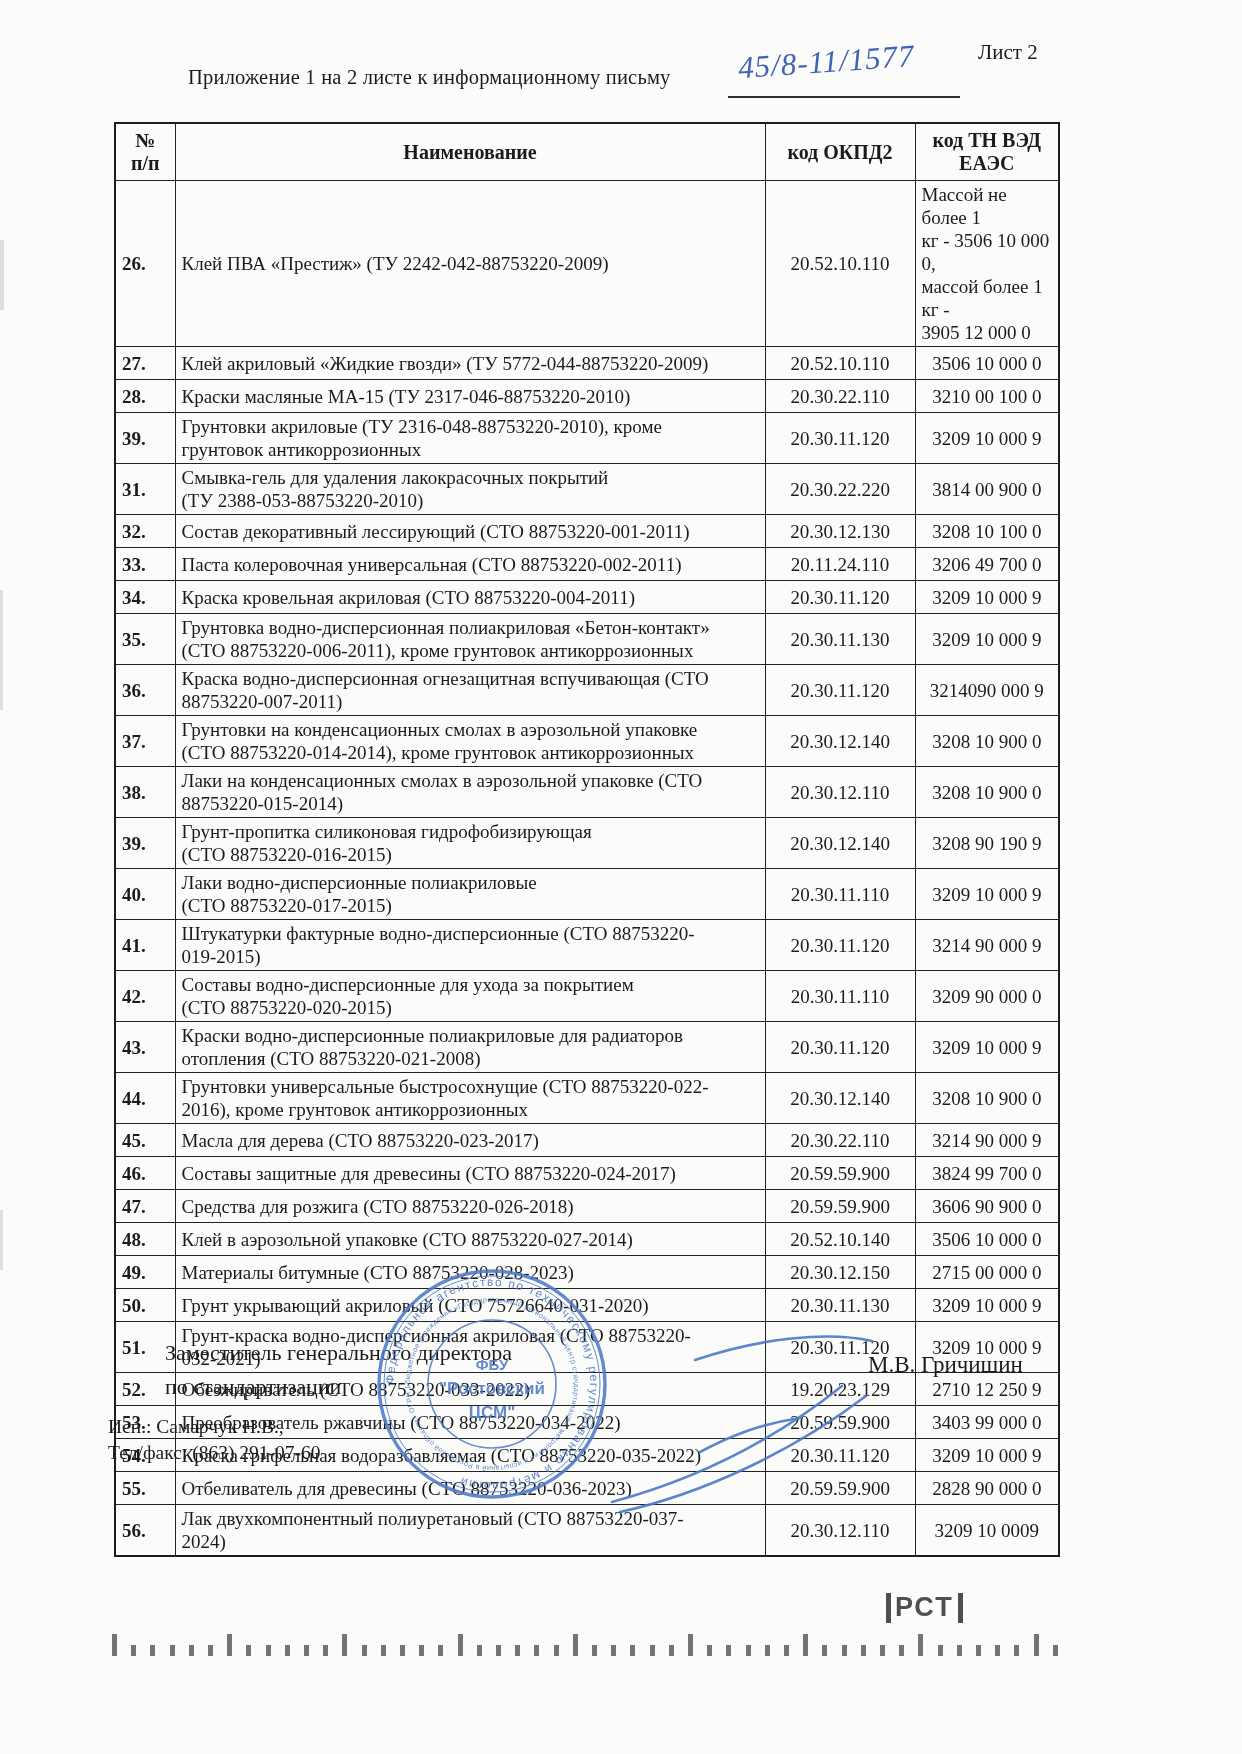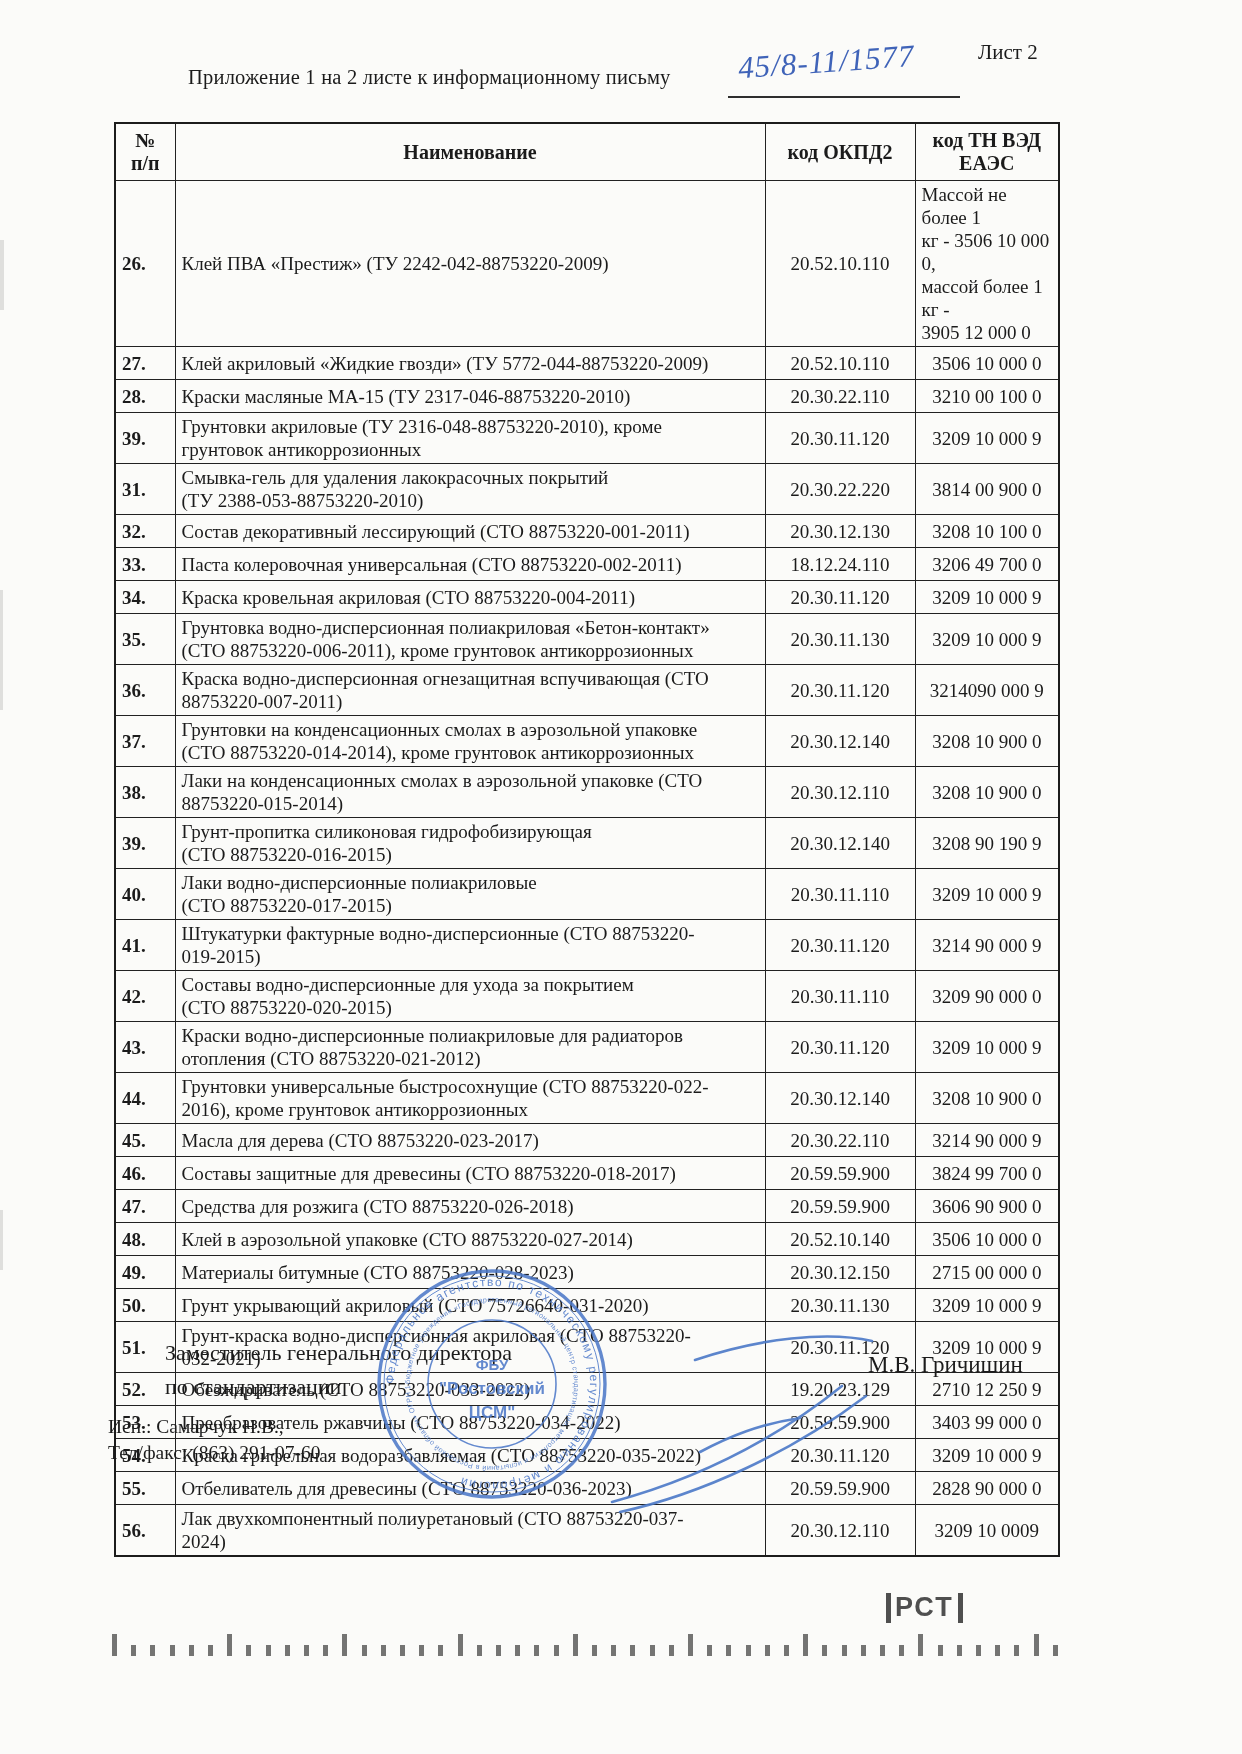--- a/index.html
+++ b/index.html
@@ -128,21 +128,21 @@
       </tr>
       <tr>
         <td class="c-num">32.</td>
         <td class="c-name">Состав декоративный лессирующий (СТО 88753220-001-2011)</td>
         <td class="c-code">20.30.12.130</td>
         <td class="c-code">3208 10 100 0</td>
       </tr>
       <tr>
         <td class="c-num">33.</td>
         <td class="c-name">Паста колеровочная универсальная (СТО 88753220-002-2011)</td>
-        <td class="c-code">18.12.24.110</td>
+        <td class="c-code">20.11.24.110</td>
         <td class="c-code">3206 49 700 0</td>
       </tr>
       <tr>
         <td class="c-num">34.</td>
         <td class="c-name">Краска кровельная акриловая (СТО 88753220-004-2011)</td>
         <td class="c-code">20.30.11.120</td>
         <td class="c-code">3209 10 000 9</td>
       </tr>
       <tr>
         <td class="c-num">35.</td>
@@ -196,40 +196,40 @@
       <tr>
         <td class="c-num">42.</td>
         <td class="c-name">Составы водно-дисперсионные для ухода за покрытием
 (СТО 88753220-020-2015)</td>
         <td class="c-code">20.30.11.110</td>
         <td class="c-code">3209 90 000 0</td>
       </tr>
       <tr>
         <td class="c-num">43.</td>
         <td class="c-name">Краски водно-дисперсионные полиакриловые для радиаторов
-отопления (СТО 88753220-021-2012)</td>
+отопления (СТО 88753220-021-2008)</td>
         <td class="c-code">20.30.11.120</td>
         <td class="c-code">3209 10 000 9</td>
       </tr>
       <tr>
         <td class="c-num">44.</td>
         <td class="c-name">Грунтовки универсальные быстросохнущие (СТО 88753220-022-
 2016), кроме грунтовок антикоррозионных</td>
         <td class="c-code">20.30.12.140</td>
         <td class="c-code">3208 10 900 0</td>
       </tr>
       <tr>
         <td class="c-num">45.</td>
         <td class="c-name">Масла для дерева (СТО 88753220-023-2017)</td>
         <td class="c-code">20.30.22.110</td>
         <td class="c-code">3214 90 000 9</td>
       </tr>
       <tr>
         <td class="c-num">46.</td>
-        <td class="c-name">Составы защитные для древесины (СТО 88753220-018-2017)</td>
+        <td class="c-name">Составы защитные для древесины (СТО 88753220-024-2017)</td>
         <td class="c-code">20.59.59.900</td>
         <td class="c-code">3824 99 700 0</td>
       </tr>
       <tr>
         <td class="c-num">47.</td>
         <td class="c-name">Средства для розжига (СТО 88753220-026-2018)</td>
         <td class="c-code">20.59.59.900</td>
         <td class="c-code">3606 90 900 0</td>
       </tr>
       <tr>

